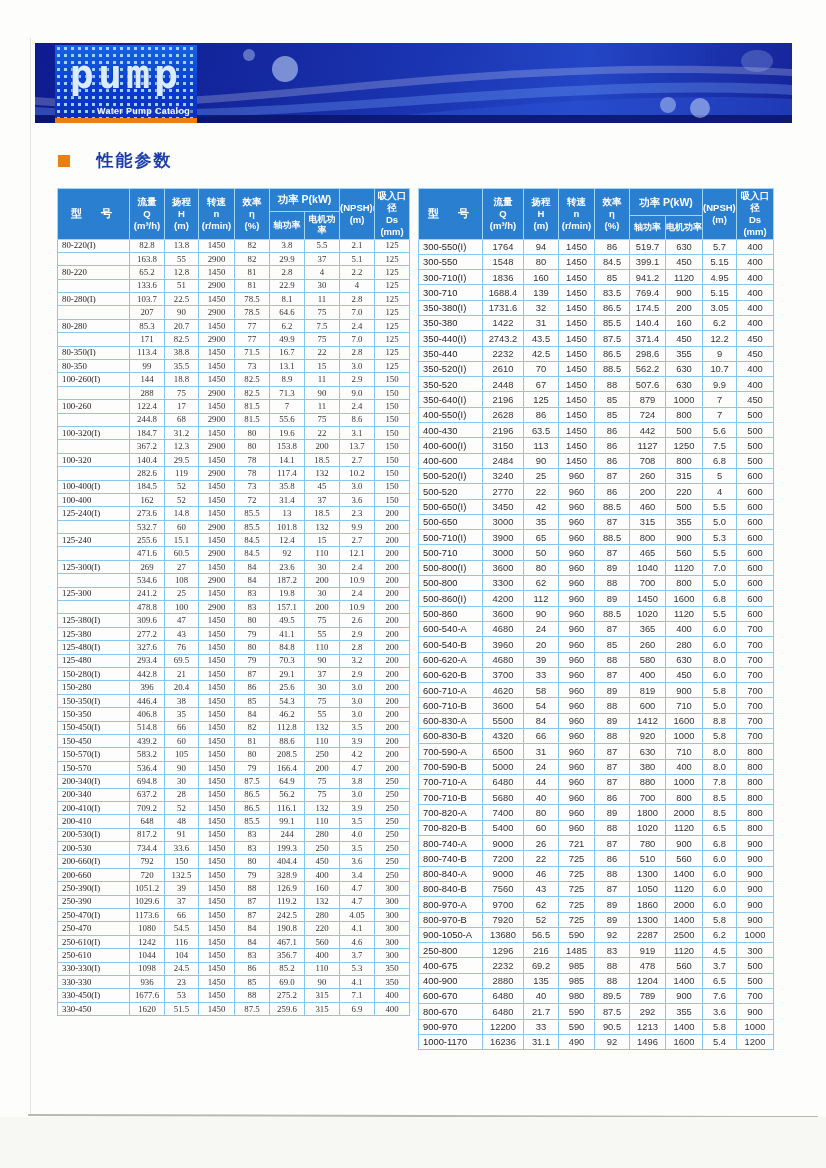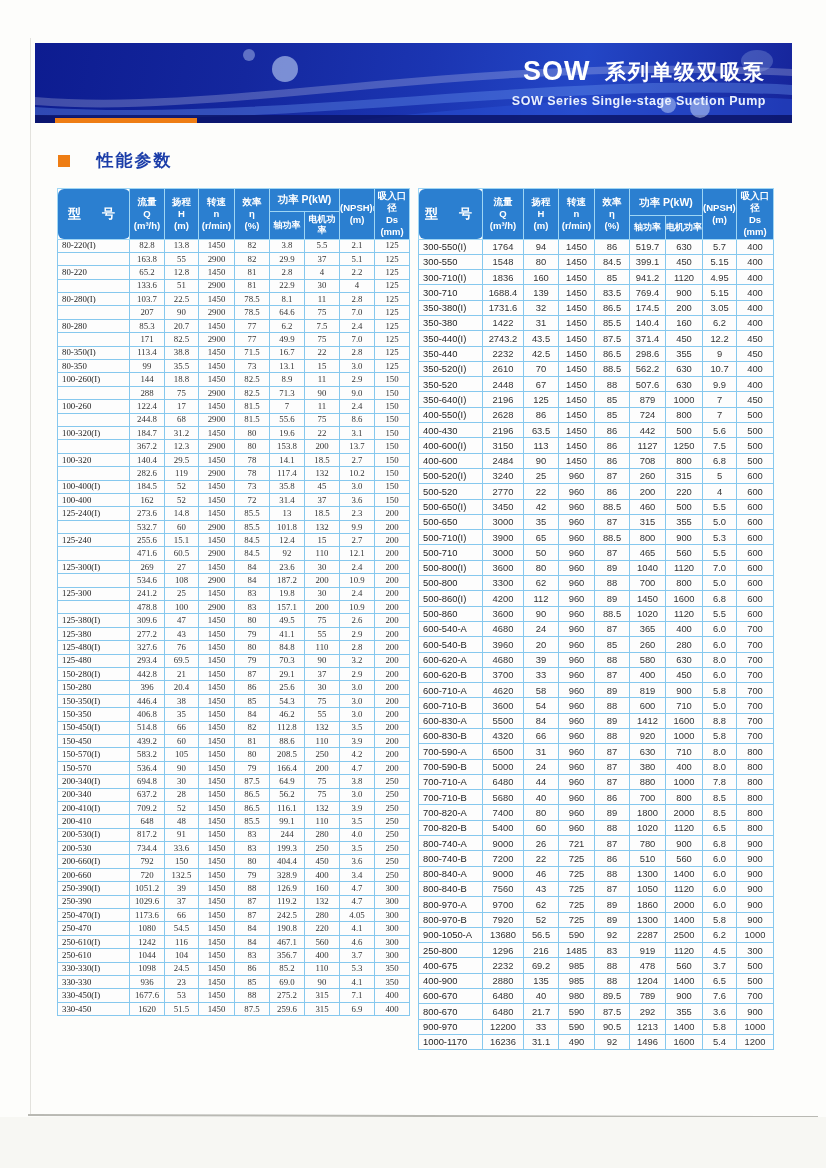--- a/index.html
+++ b/index.html
@@ -36,21 +36,21 @@
   
   table.spec{position:absolute;top:188px;border-collapse:collapse;table-layout:fixed;background:#fdfdfd;}
   table.t-left{left:57px;width:352px;}
   table.t-right{left:418px;width:355px;}
   table.spec th,table.spec td{border:1px solid #86c8ee;overflow:hidden;}
   table.spec thead th{background:#2b7fd0;color:#ffffff;font-weight:bold;border-color:#9fd6f4;
     font-size:9.5px;line-height:1.25;padding:1px 0;text-align:center;}
   table.spec thead th span{display:block;}
   table.spec thead .pw{font-size:10.5px;height:18px;margin-top:14px;}
   table.spec thead .sub th{font-size:9px;height:15px;}
-  table.spec thead th.c-model{font-size:13px;letter-spacing:4px;border-radius:6px;}
+  table.spec thead th.c-model{font-size:11px;letter-spacing:4px;}
   table.spec tbody td{text-align:center;color:#333;padding:0 1px;line-height:1;}
   table.spec tbody td.model{text-align:left;padding-left:4px;color:#222;}
   table.t-left tbody tr{height:13.4px;font-family:Liberation Serif, serif;}
   table.t-left tbody td{font-size:8.8px;}
   table.t-right tbody tr{height:15.3px;}
   table.t-right tbody td{font-size:9.4px;}
 </style>
 </head>
 <body>
 
@@ -62,28 +62,25 @@
       <path d="M0,54 C190,70 430,8 757,26 L757,33 C430,16 190,77 0,62 Z" fill="#ffffff" opacity="0.22"></path>
       <path d="M0,64 C230,80 510,28 757,42 L757,52 C510,38 230,88 0,72 Z" fill="#6f9df4" opacity="0.35"></path>
       <path d="M300,80 C480,58 640,50 757,56 L757,80 Z" fill="#2d55d8" opacity="0.45"></path>
       <rect x="0" y="72" width="757" height="8" fill="#0a1468" opacity="0.85"></rect>
       <circle cx="250" cy="26" r="13" fill="#cfe2ff" opacity="0.55"></circle>
       <circle cx="214" cy="12" r="6" fill="#cfe2ff" opacity="0.4"></circle>
       <circle cx="633" cy="62" r="8" fill="#cfe2ff" opacity="0.45"></circle>
       <circle cx="665" cy="65" r="10" fill="#cfe2ff" opacity="0.5"></circle>
       <ellipse cx="722" cy="18" rx="16" ry="11" fill="#cfe2ff" opacity="0.22"></ellipse>
     </svg>
+    <div class="logo">
+      <div class="logo-word">pump</div>
+      <div class="logo-caption">Water Pump Catalog</div>
+    </div>
     <div class="orange-bar"></div>
-    <div class="banner-titles">
-      <div>
-        <span class="banner-title-en">SOW</span>
-        <span class="banner-title-zh">系列单级双吸泵</span>
-      </div>
-      <div class="banner-subtitle">SOW Series Single-stage Suction Pump</div>
-    </div>
   </div>
 
   <div class="section-heading">
     <span class="section-bullet"></span>
     <span class="section-label">性能参数</span>
   </div>
 
   <table class="spec t-left">
     <colgroup>
       <col style="width:72px">

